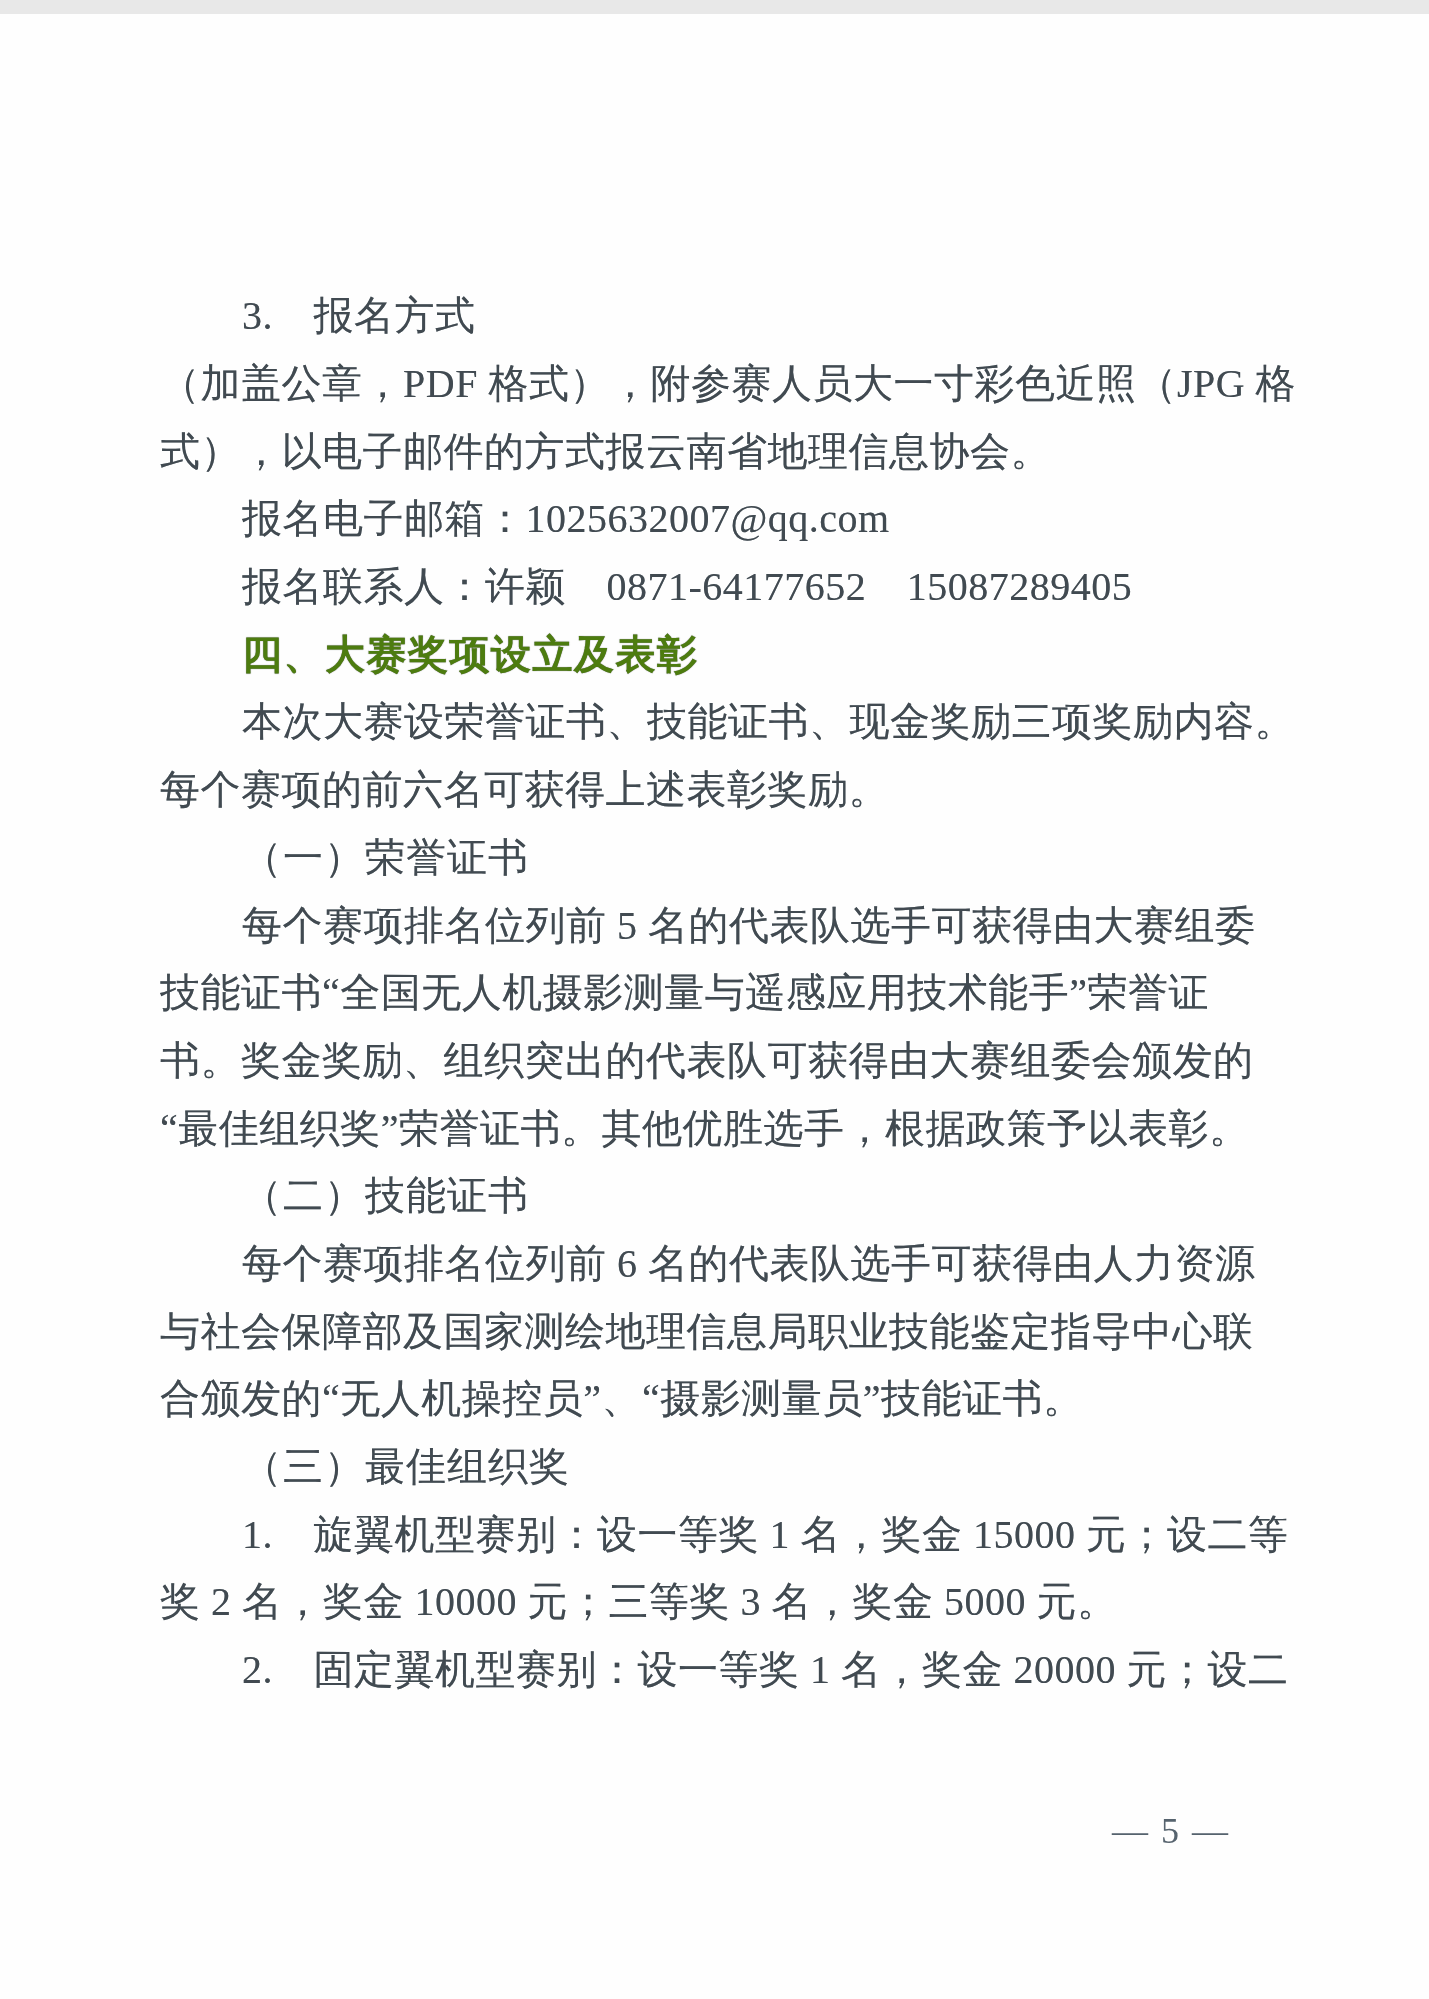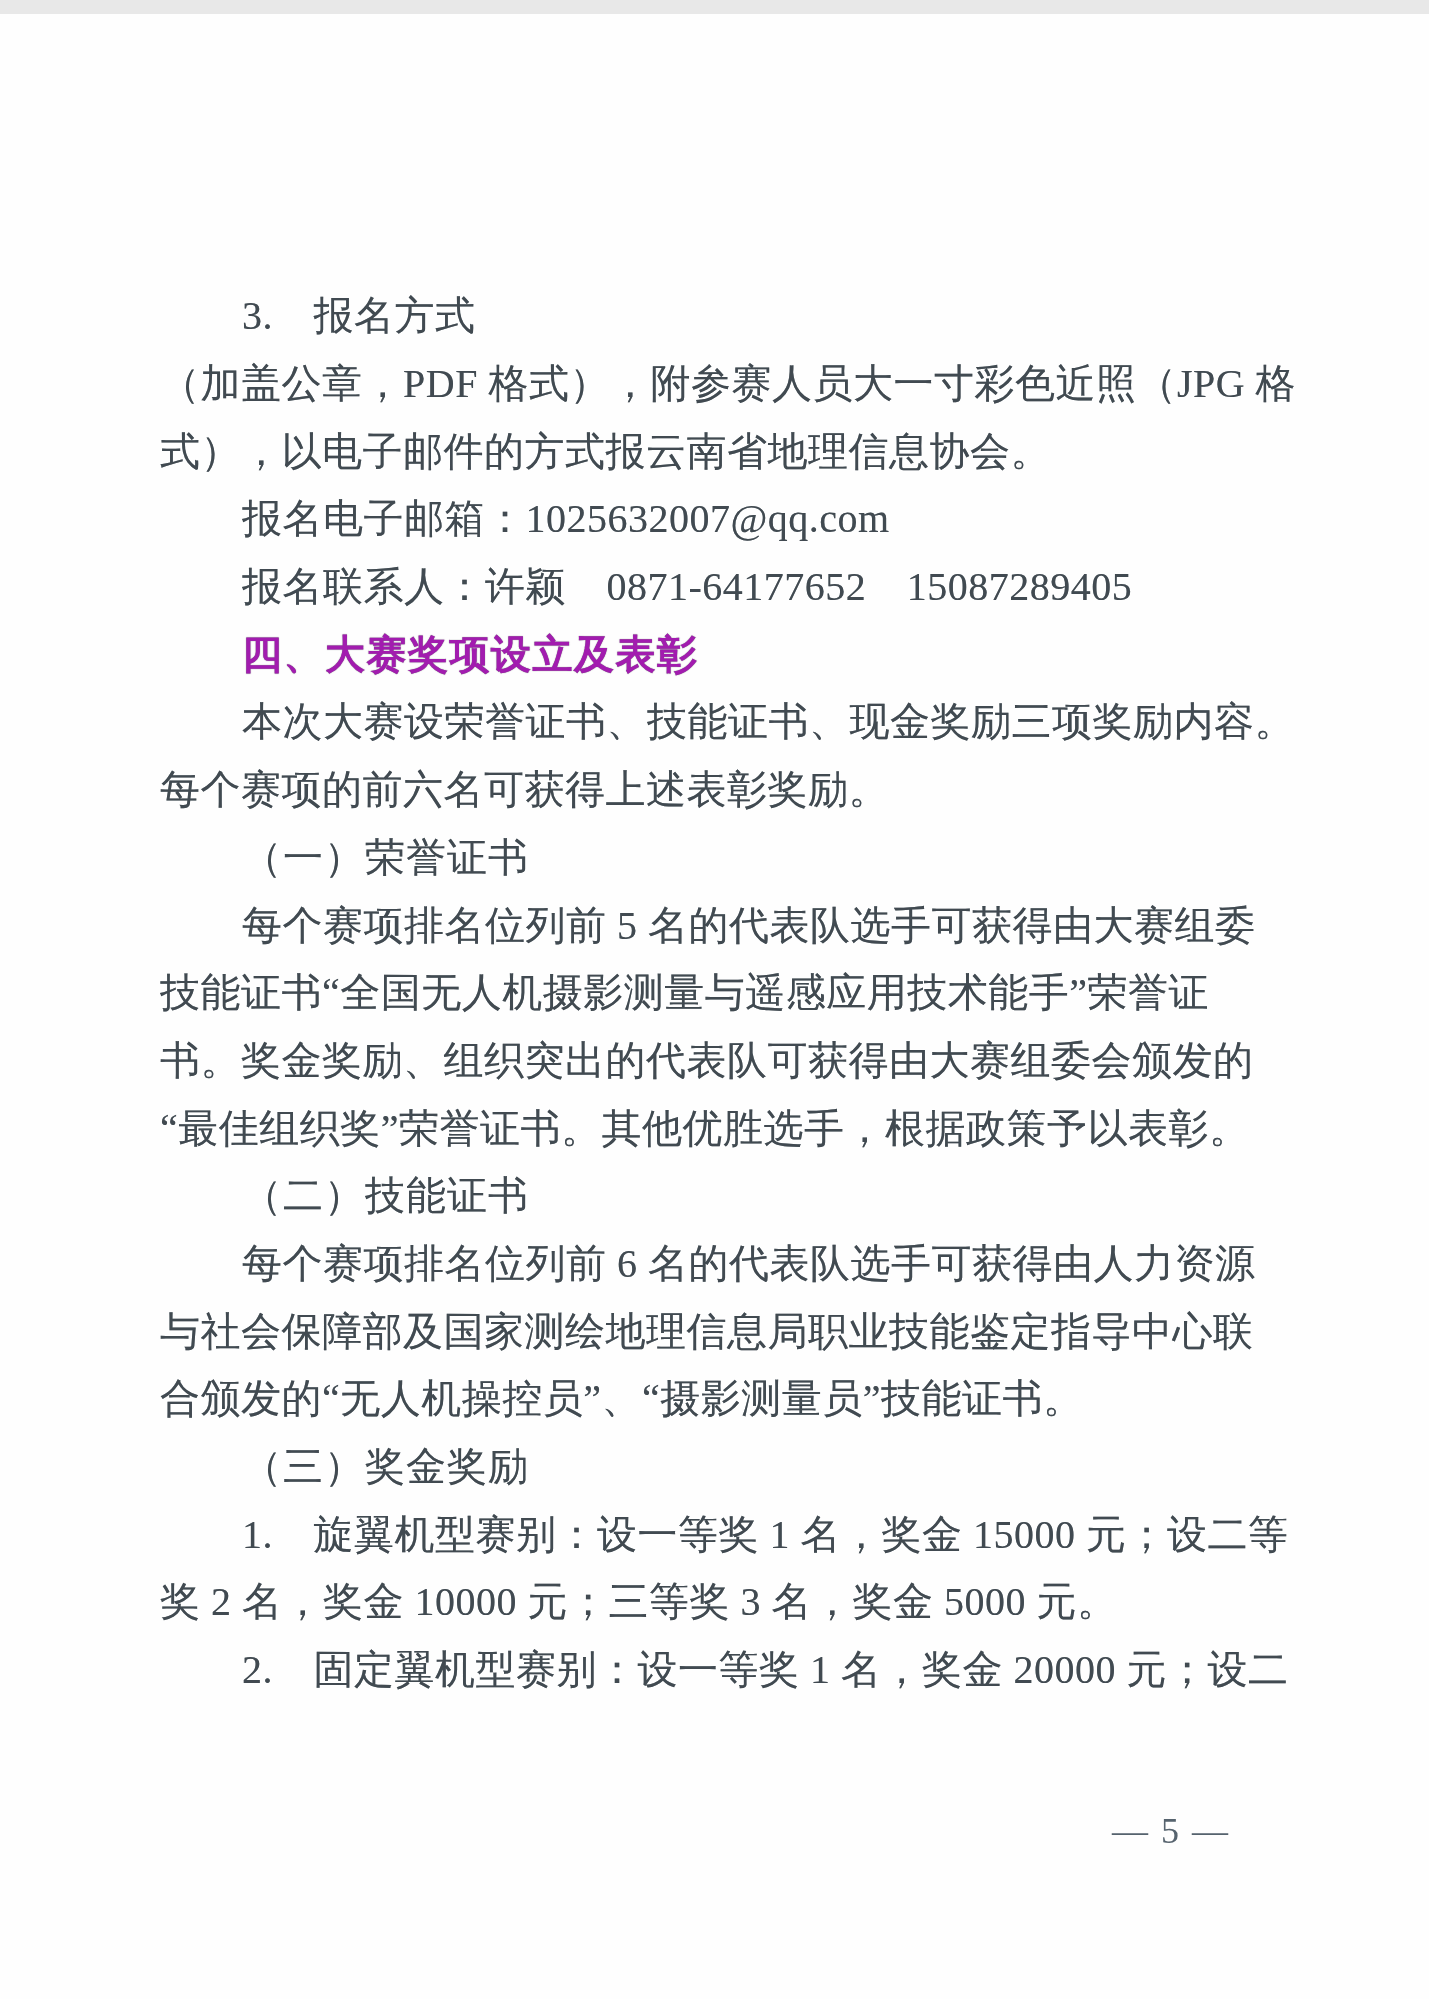--- a/index.html
+++ b/index.html
@@ -30,21 +30,21 @@
     font-size: 40px;
     white-space: pre;
     letter-spacing: 0.5px;
     text-shadow: 0 0 0.6px rgba(70, 86, 92, 0.55);
   }
   .line.ind {
     padding-left: 82px;
   }
   .line.heading {
     font-weight: 700;
-    color: #a21caf;
+    color: #4d7c0f;
     text-shadow: 0 0 1px rgba(25, 30, 34, 0.7);
     letter-spacing: 1.5px;
   }
   .line.sub {
     letter-spacing: 1px;
   }
   .page-number {
     position: absolute;
     top: 1796px;
     left: 1112px;
@@ -69,20 +69,20 @@
     <div class="line">每个赛项的前六名可获得上述表彰奖励。</div>
     <div class="line ind sub">（一）荣誉证书</div>
     <div class="line ind">每个赛项排名位列前 5 名的代表队选手可获得由大赛组委</div>
     <div class="line">技能证书“全国无人机摄影测量与遥感应用技术能手”荣誉证</div>
     <div class="line">书。奖金奖励、组织突出的代表队可获得由大赛组委会颁发的</div>
     <div class="line">“最佳组织奖”荣誉证书。其他优胜选手，根据政策予以表彰。</div>
     <div class="line ind sub">（二）技能证书</div>
     <div class="line ind">每个赛项排名位列前 6 名的代表队选手可获得由人力资源</div>
     <div class="line">与社会保障部及国家测绘地理信息局职业技能鉴定指导中心联</div>
     <div class="line">合颁发的“无人机操控员”、“摄影测量员”技能证书。</div>
-    <div class="line ind sub">（三）奖金奖励</div>
+    <div class="line ind sub">（三）最佳组织奖</div>
     <div class="line ind">1.　旋翼机型赛别：设一等奖 1 名，奖金 15000 元；设二等</div>
     <div class="line">奖 2 名，奖金 10000 元；三等奖 3 名，奖金 5000 元。</div>
     <div class="line ind">2.　固定翼机型赛别：设一等奖 1 名，奖金 20000 元；设二</div>
   </div>
 
   <div class="page-number">— 5 —</div>
 </div>
 
 </body></html>

